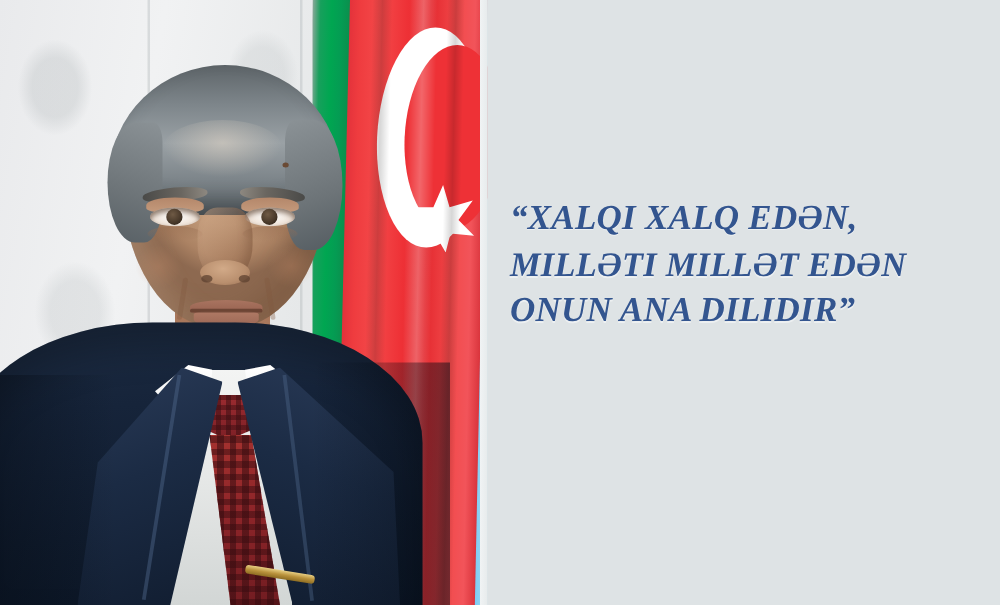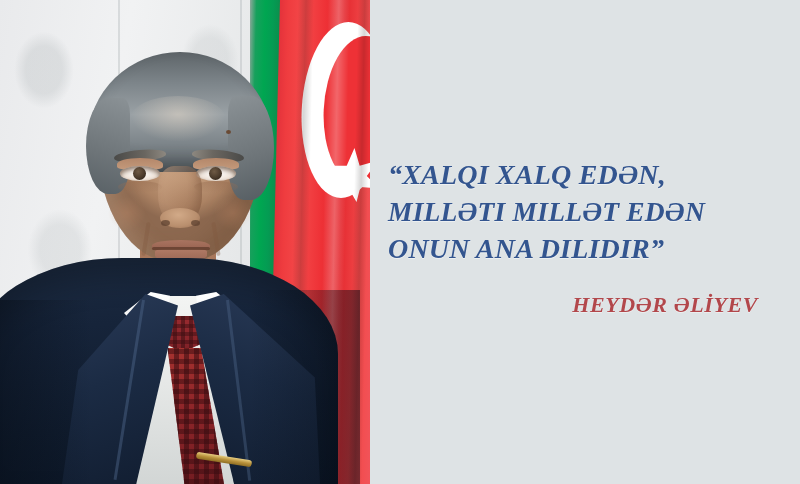--- a/index.html
+++ b/index.html
@@ -365,21 +365,21 @@
     position: absolute;
     left: 196px; top: 456px; width: 56px; height: 7px;
     border-radius: 3px;
     background: linear-gradient(180deg,#e8cf83 0%, #b9923c 50%, #8d6c22 100%);
     transform: rotate(9deg);
   }
 
   
   .text-panel {
     position: absolute;
-    left: 370px; top: 0; width: 410px; height: 484px;
+    left: 390px; top: 0; width: 410px; height: 484px;
     background: #dee3e5;
   }
   .quote {
     position: absolute;
     left: 18px; top: 156px;
     width: 396px;
   }
   .quote-line {
     font-family: "Liberation Serif", serif;
     font-style: italic;
@@ -485,16 +485,15 @@
 
     <div class="photo-seam"></div>
   </div>
 
   <div class="text-panel">
     <div class="quote">
       <div class="quote-line l1">“XALQI XALQ EDƏN,</div>
       <div class="quote-line l2">MILLƏTI MILLƏT EDƏN</div>
       <div class="quote-line l3">ONUN ANA DILIDIR”</div>
     </div>
-    <div class="attribution">HEYDƏR ƏLİYEV</div>
   </div>
 
 </div>
 
 </body></html>

